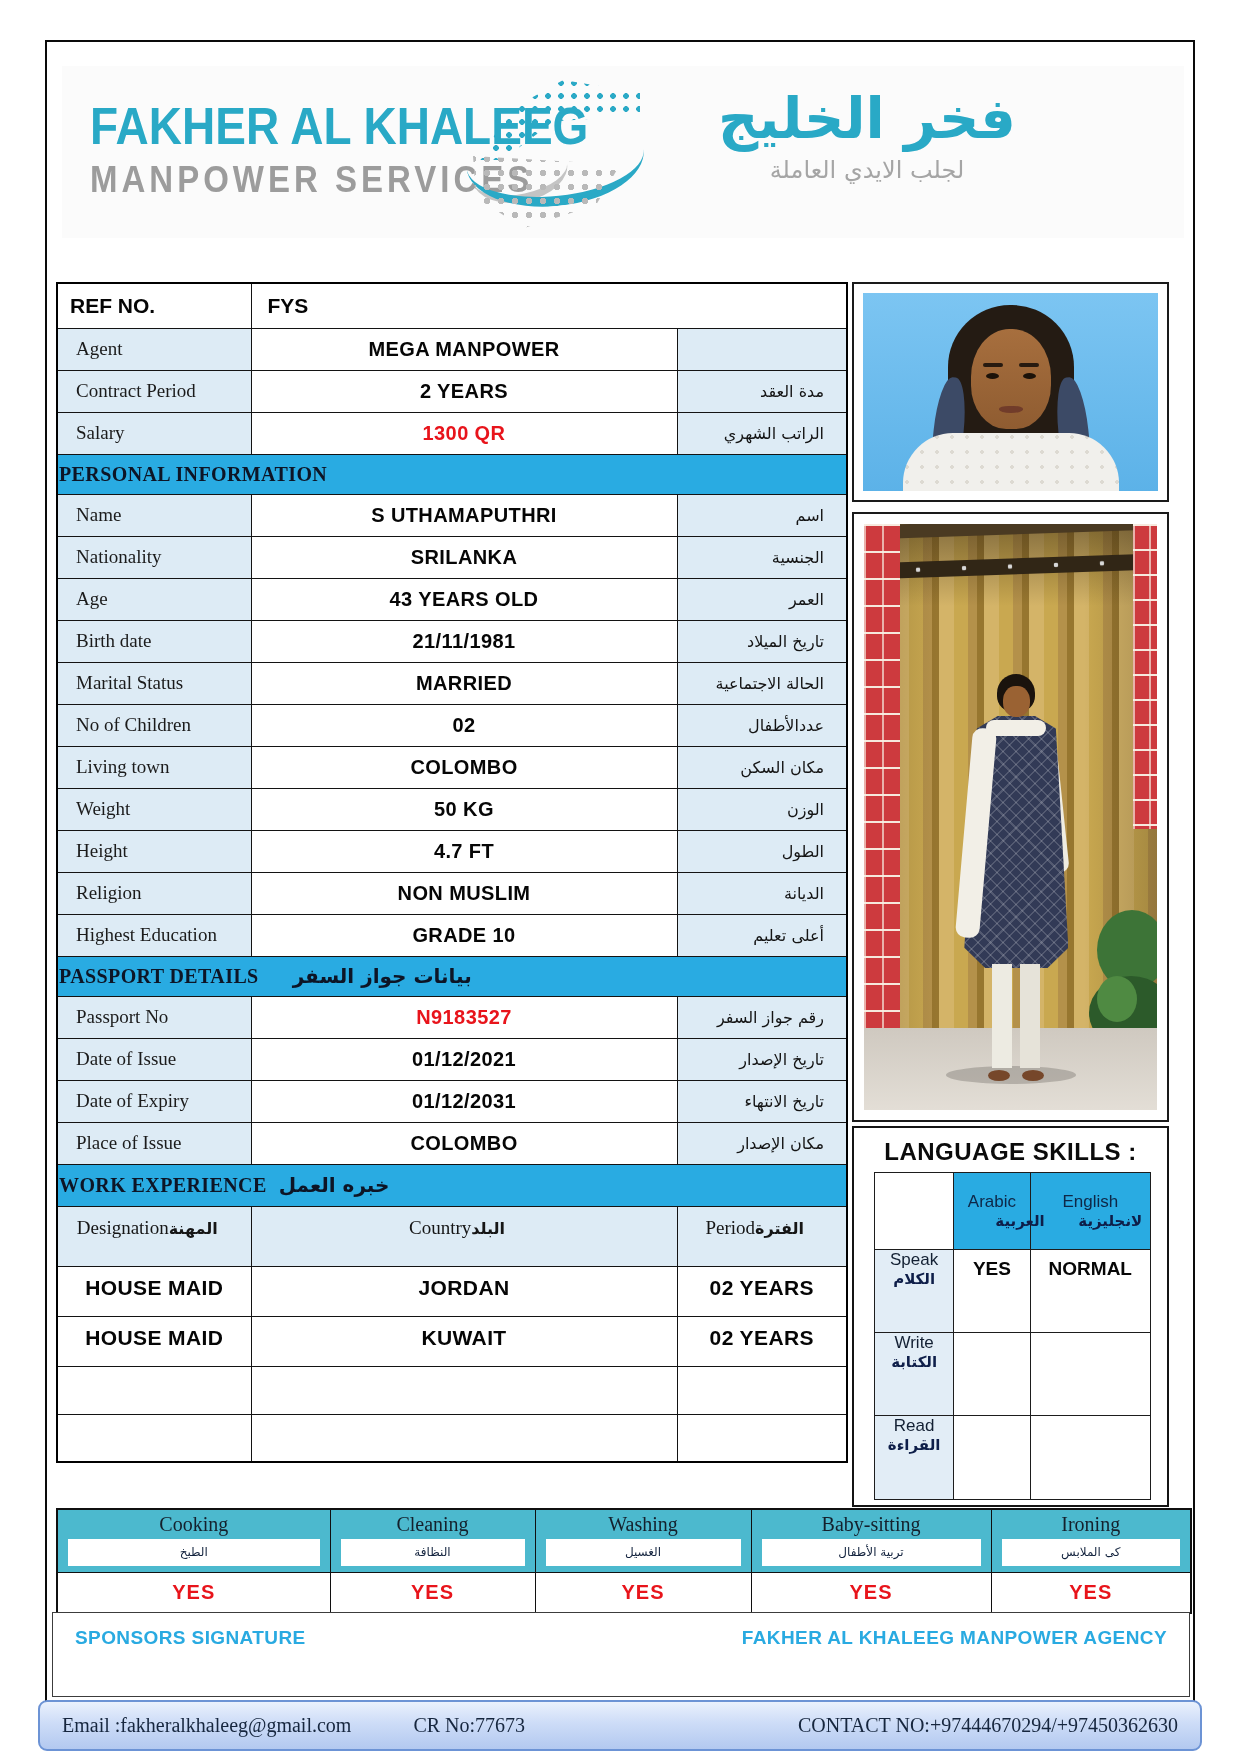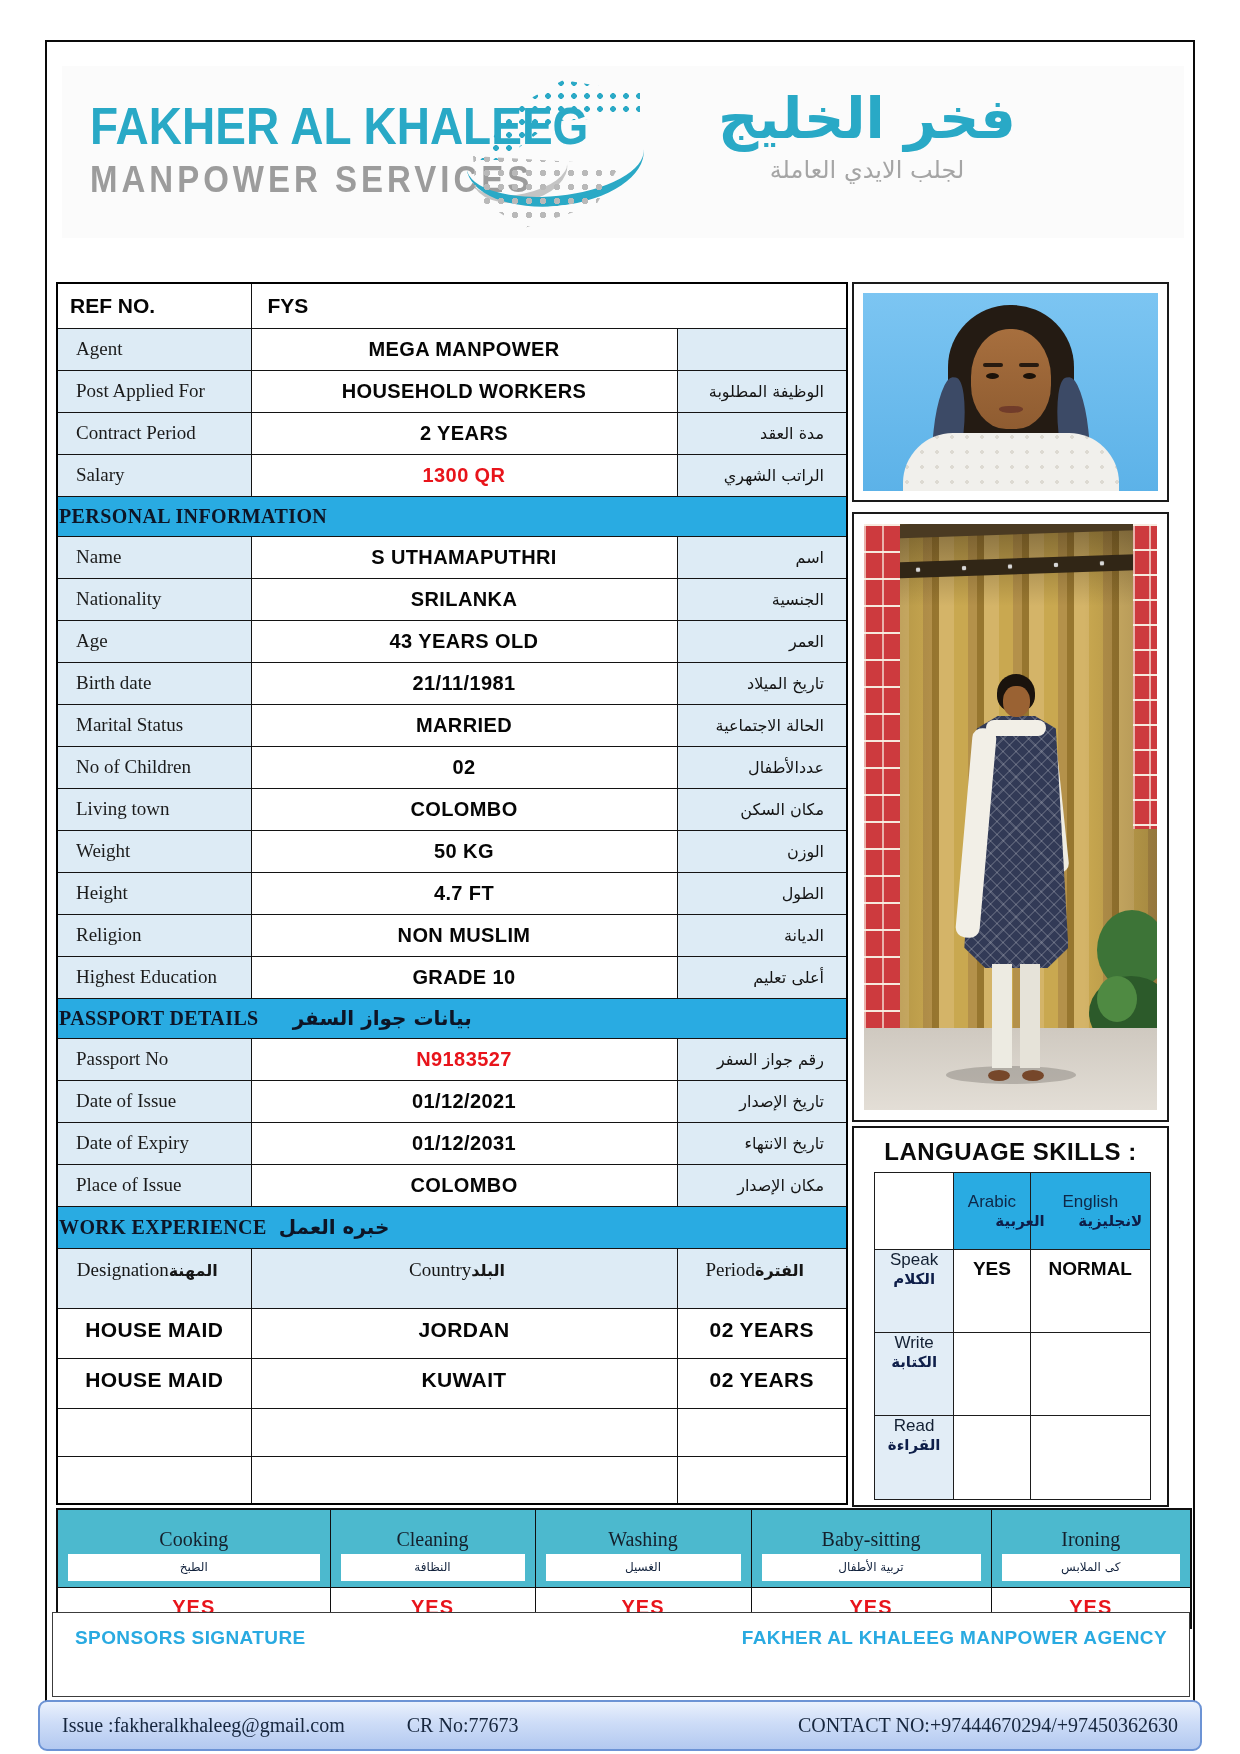--- a/index.html
+++ b/index.html
@@ -126,21 +126,21 @@
   .lg-l{background:#e2edf6;text-align:center;vertical-align:top;padding-top:0;}
   .lg-l .en{font-size:17px;color:#132033;}
   .lg-l .arb{font-size:15px;font-weight:700;color:#0e1e49;}
   .lg-v{background:#fff;font-weight:800;font-size:19px;text-align:center;vertical-align:top;padding-top:8px;color:#070707;}
   tr.lh77{height:77px;} tr.lh83{height:83px;} tr.lh84{height:84px;}
 
   
   .skills{position:absolute;left:56px;top:1508px;width:1134px;border:2.5px solid #101010;}
   .skills td{border:1.6px solid #101010;}
   .sk-h{background:#4cb9ce;text-align:center;vertical-align:top;padding-top:3px;height:57px;}
-  .sk-h .en{font-family:"Liberation Serif",serif;font-size:20px;color:#14202c;margin-top:15px;}
+  .sk-h .en{font-family:"Liberation Serif",serif;font-size:20px;color:#14202c;}
   .sk-h .wbox{background:#fff;margin:3px 9px 5px;height:27px;line-height:27px;font-family:"DejaVu Sans",sans-serif;
               font-size:12px;color:#12223d;}
   .sk-v{background:#fff;height:37px;text-align:center;font-weight:800;font-size:20px;color:#e8141b;letter-spacing:1px;}
 
   
   .sponsors{position:absolute;left:52px;top:1612px;width:1138px;height:85px;border:1.5px solid #3c3c3c;background:#fff;
             display:flex;justify-content:space-between;align-items:flex-start;padding:14px 22px 0;box-sizing:border-box;}
   .sponsors span{font-weight:800;font-size:19px;color:#29aae1;letter-spacing:.4px;}
   .footer-bar{position:absolute;left:38px;top:1700px;width:1164px;height:51px;box-sizing:border-box;
         background:linear-gradient(180deg,#eaf1fd 0%,#cddcf7 45%,#b3c9f0 100%);
@@ -180,25 +180,20 @@
       </colgroup>
     <tbody>
         <tr class="h45">
       <td class="reflab">REF NO.</td>
       <td class="refval" colspan="2">FYS</td>
     </tr>
     <tr class="h42">
       <td class="lab">Agent</td>
       <td class="val">MEGA MANPOWER</td>
       <td class="arc"></td>
-    </tr>
-    <tr class="h42">
-      <td class="lab">Post Applied For</td>
-      <td class="val">HOUSEHOLD WORKERS</td>
-      <td class="arc">الوظيفة المطلوبة</td>
     </tr>
     <tr class="h42">
       <td class="lab">Contract Period</td>
       <td class="val">2 YEARS</td>
       <td class="arc">مدة العقد</td>
     </tr>
     <tr class="h42">
       <td class="lab">Salary</td>
       <td class="val red">1300 QR</td>
       <td class="arc">الراتب الشهري</td>
@@ -458,18 +453,18 @@
     </tr>
   </tbody>
     </table>
 
   <div class="sponsors">
     <span>SPONSORS SIGNATURE</span>
     <span>FAKHER AL KHALEEG MANPOWER AGENCY</span>
   </div>
 
   <div class="footer-bar">
-    <span class="email">Issue :fakheralkhaleeg@gmail.com</span>
+    <span class="email">Email :fakheralkhaleeg@gmail.com</span>
     <span class="cr">CR No:77673</span>
     <span class="spacer"></span>
     <span class="contact">CONTACT NO:+97444670294/+97450362630</span>
   </div>
 </div>
 
 </body></html>

